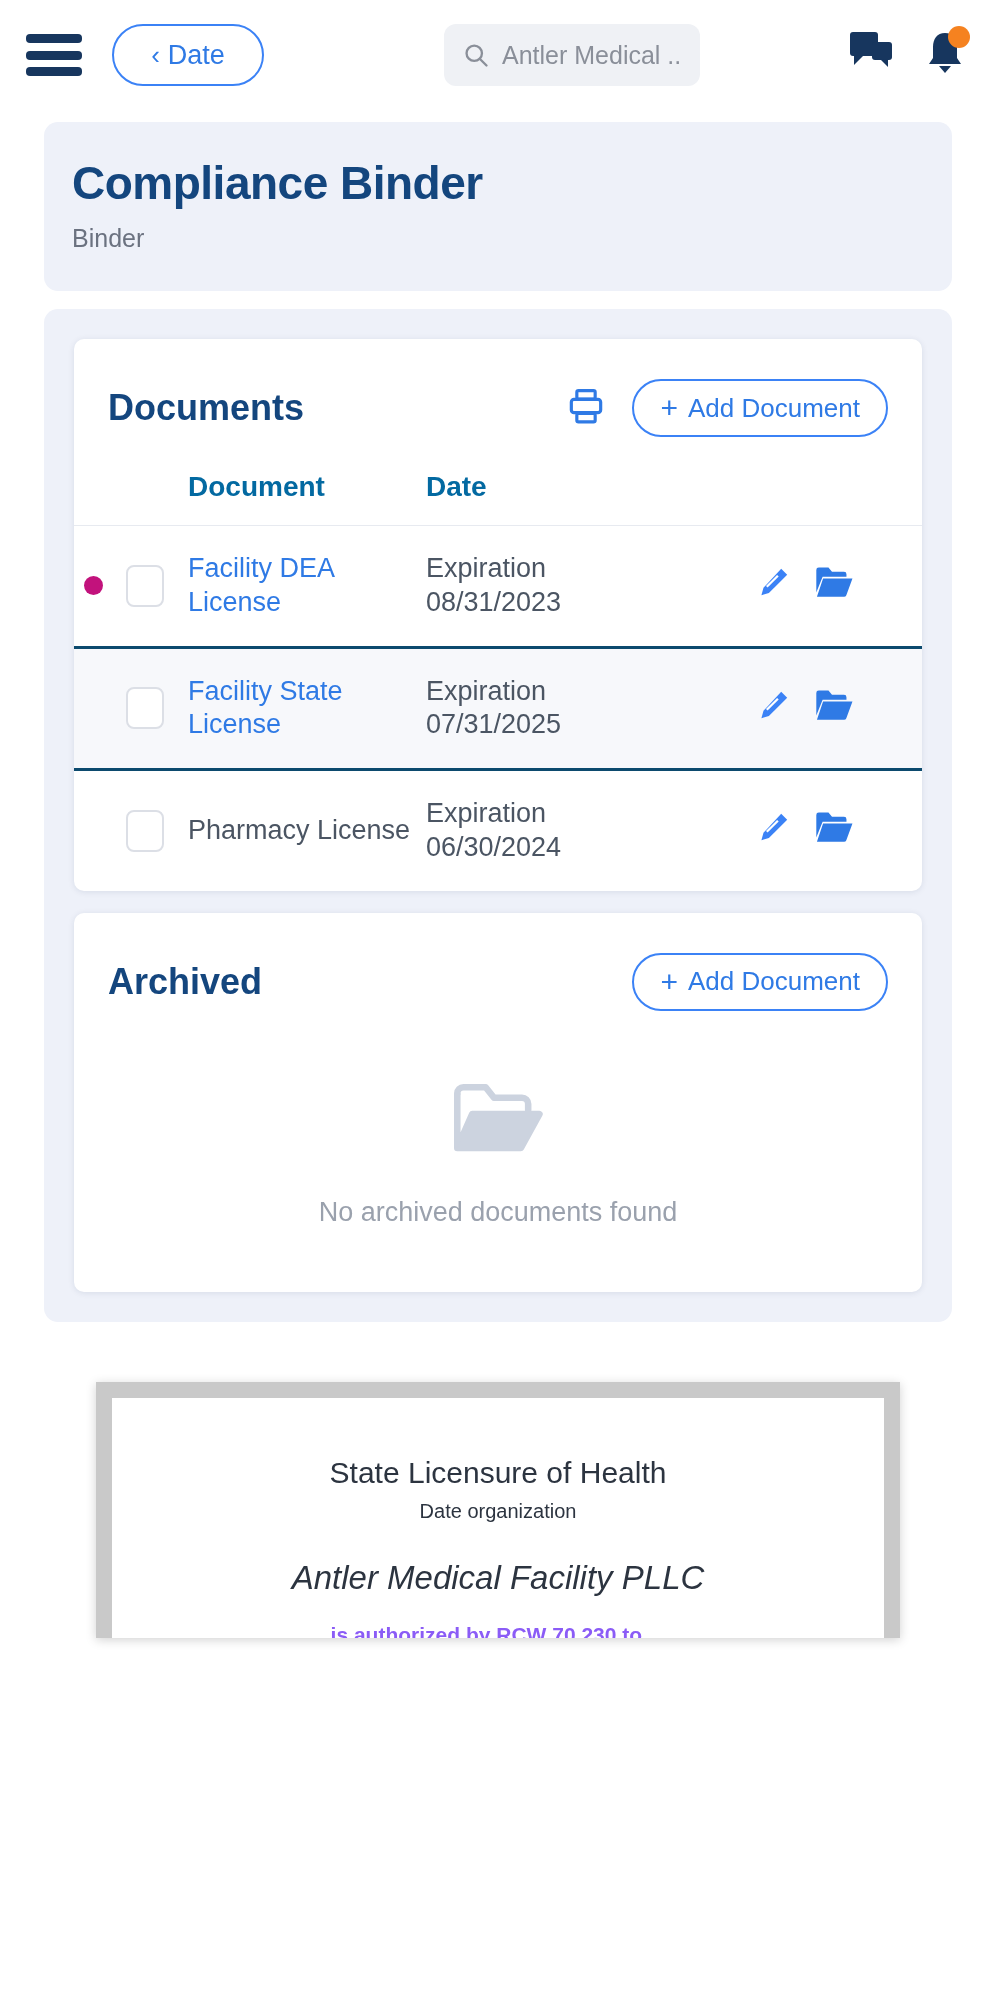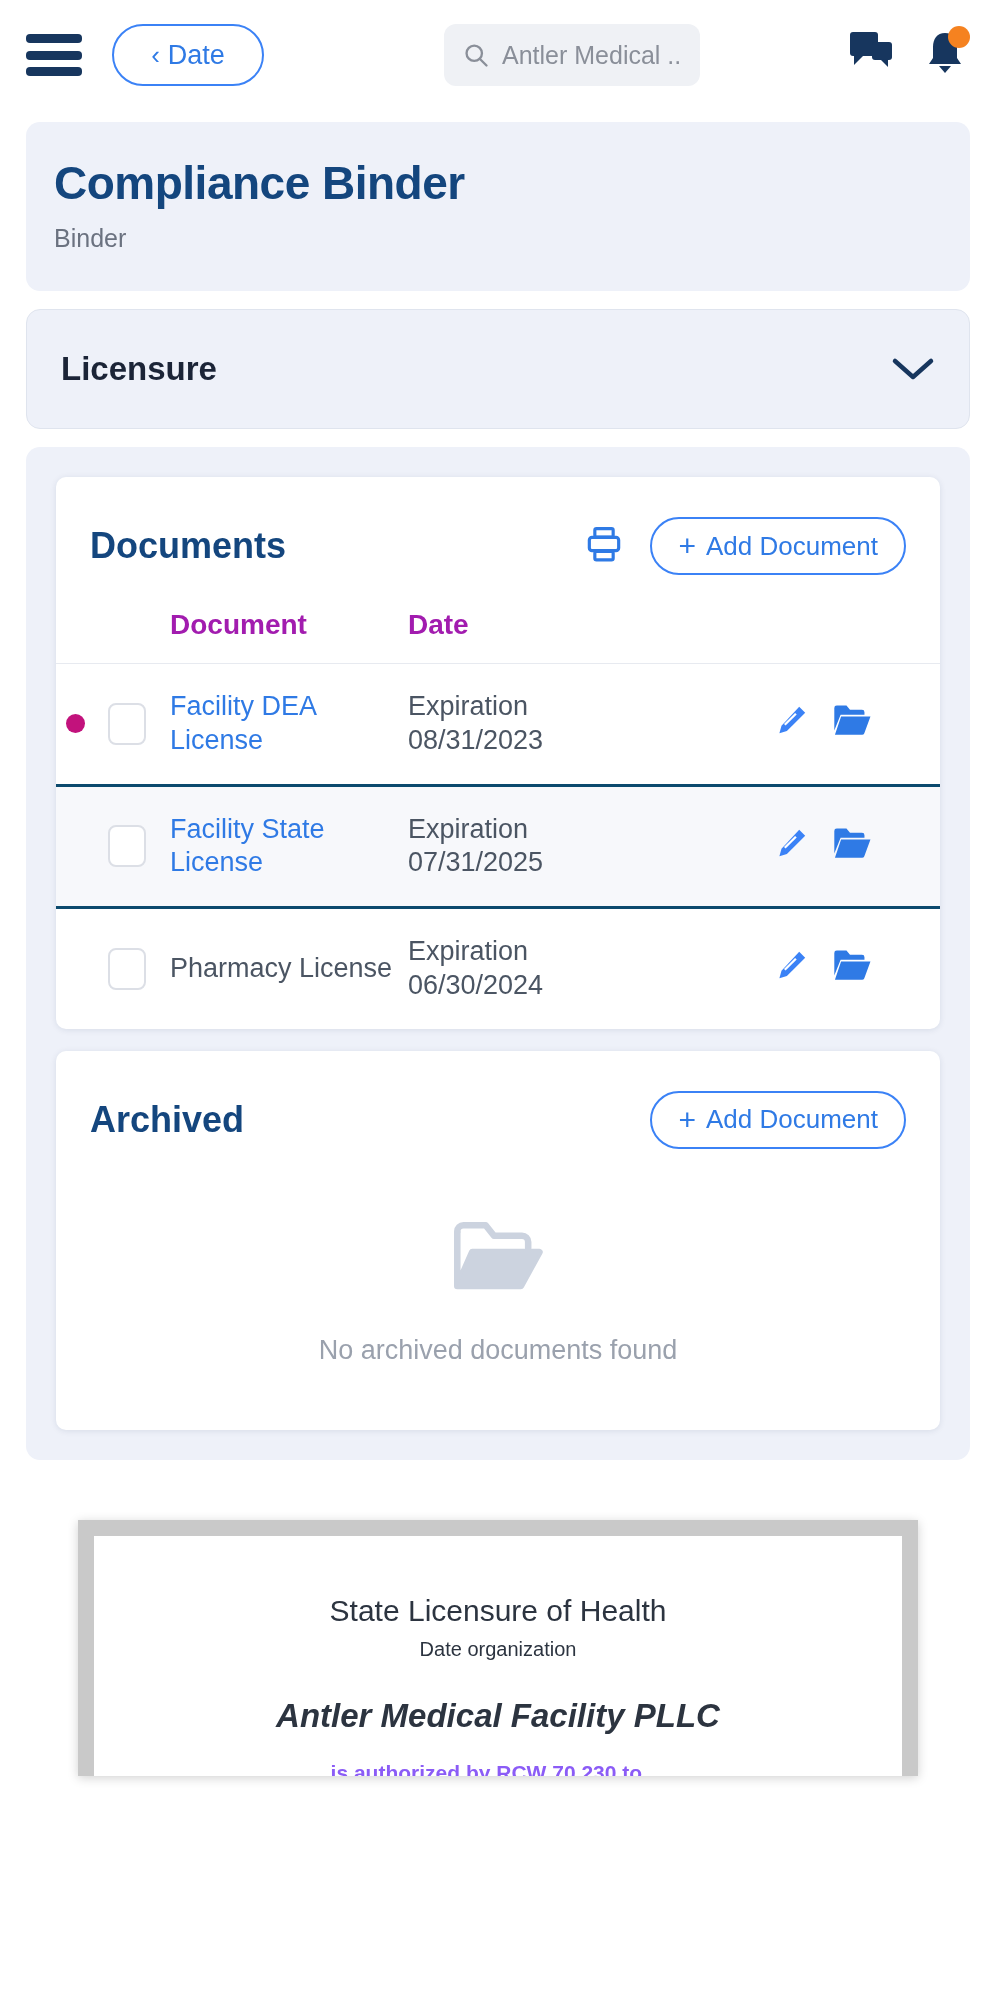--- a/index.html
+++ b/index.html
@@ -64,21 +64,21 @@
     padding-right: 4px;
   }
   .icon-btn { position: relative; cursor: pointer; display:block; }
   .bell-badge {
     position: absolute; top: -4px; right: -4px;
     width: 22px; height: 22px; border-radius: 50%;
     background: #f58220;
   }
 
   
-  .page { padding: 0 26px; }
+  .page { padding: 0 44px; }
 
   .title-card {
     background: #eef1f9;
     border-radius: 14px;
     padding: 34px 28px 38px 28px;
     margin-top: 12px;
   }
   .page-title {
     font-size: 46px; font-weight: bold; color: #14467e; letter-spacing: -0.5px;
   }
@@ -132,21 +132,21 @@
     display: flex; align-items: center; gap: 10px;
     cursor: pointer;
     white-space: nowrap;
   }
   .plus { font-size: 30px; line-height: 1; font-weight: 400; }
 
   
   table.doc-table { width: 100%; border-collapse: collapse; }
   table.doc-table th {
     text-align: left;
-    font-size: 28px; font-weight: bold; color: #a21caf;
+    font-size: 28px; font-weight: bold; color: #0369a1;
     padding: 6px 0 22px 0;
     border-bottom: 1px solid #e7eaf0;
   }
   .col-dot { width: 52px; }
   .col-chk { width: 62px; }
   .col-doc { width: 238px; }
   .col-date { width: auto; }
   .col-act  { width: 166px; }
 
   table.doc-table td {
@@ -189,21 +189,21 @@
   .preview-page {
     background: #ffffff;
     padding: 58px 40px 0 40px;
     text-align: center;
     height: 240px;
     overflow: hidden;
   }
   .pv-dept { font-size: 30px; color: #2c3440; }
   .pv-sub { font-size: 20px; color: #2c3440; margin-top: 10px; }
   .pv-org {
-    font-size: 33px; font-weight: bold; font-style: italic;
+    font-size: 33px; font-weight: normal; font-style: italic;
     color: #2c3440; margin-top: 36px;
   }
   .pv-line { font-size: 21px; font-weight: bold; color: #8b5cf6; margin-top: 26px; }
 </style>
 </head>
 <body>
 
 <div class="header">
 
   <div class="hamburger">
@@ -244,26 +244,20 @@
   </div>
 </div>
 
 <div class="page">
 
   <div class="title-card">
     <div class="page-title">Compliance Binder</div>
     <div class="page-subtitle">Binder</div>
   </div>
 
-  <div class="accordion">
-    <span class="accordion-label">Licensure</span>
-    <svg class="chev-down" width="44" height="26" viewBox="0 0 44 26" fill="none">
-      <polyline points="4,5 22,21 40,5" stroke="#17365e" stroke-width="4.5" stroke-linecap="round" stroke-linejoin="round"></polyline>
-    </svg>
-  </div>
 
   <div class="panel">
 
     <div class="card">
       <div class="card-head">
         <span class="card-title">Documents</span>
         <div class="card-head-actions">
           <span class="printer-btn">
             <svg width="40" height="40" viewBox="0 0 24 24" fill="none">
               <rect x="6.5" y="2.8" width="11" height="5" rx="1" stroke="#2f7ae5" stroke-width="1.9"></rect>

